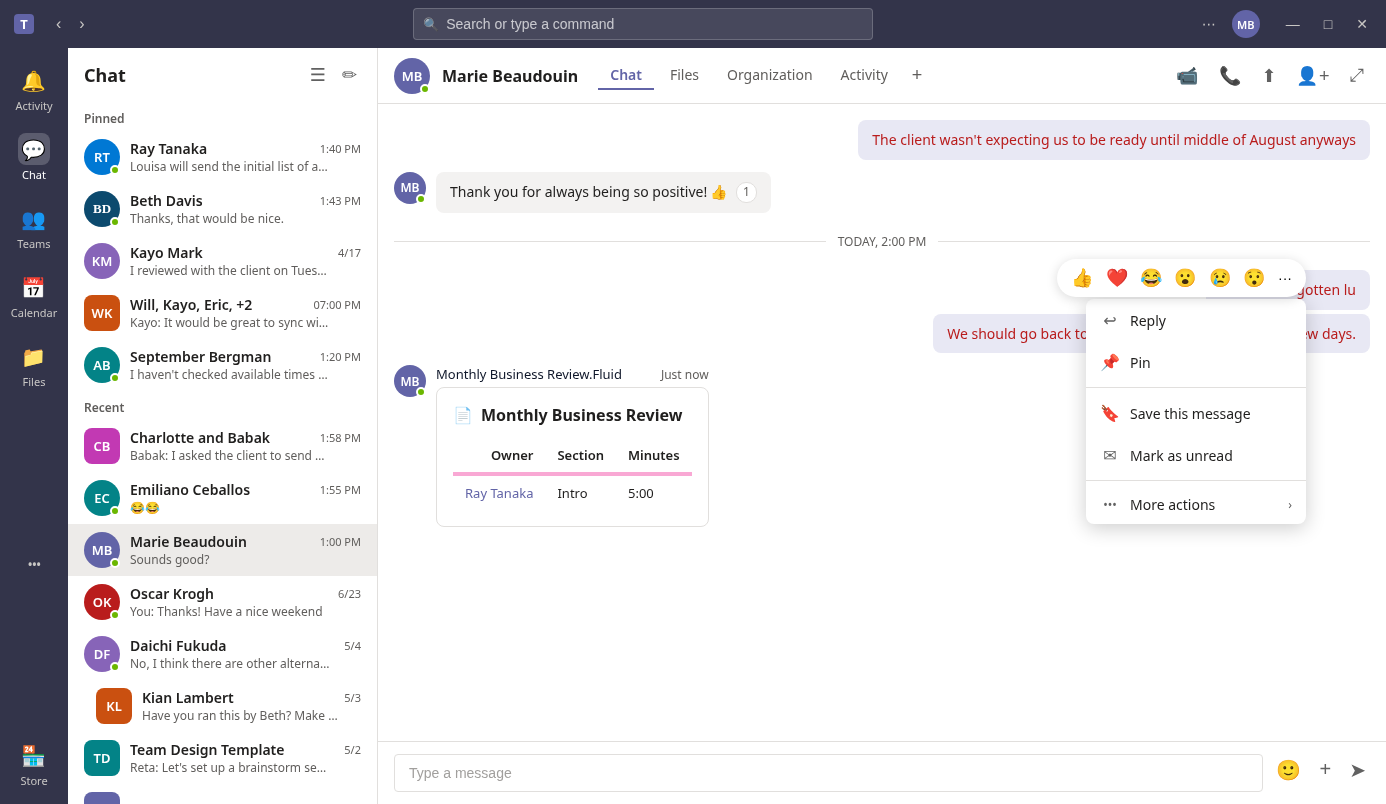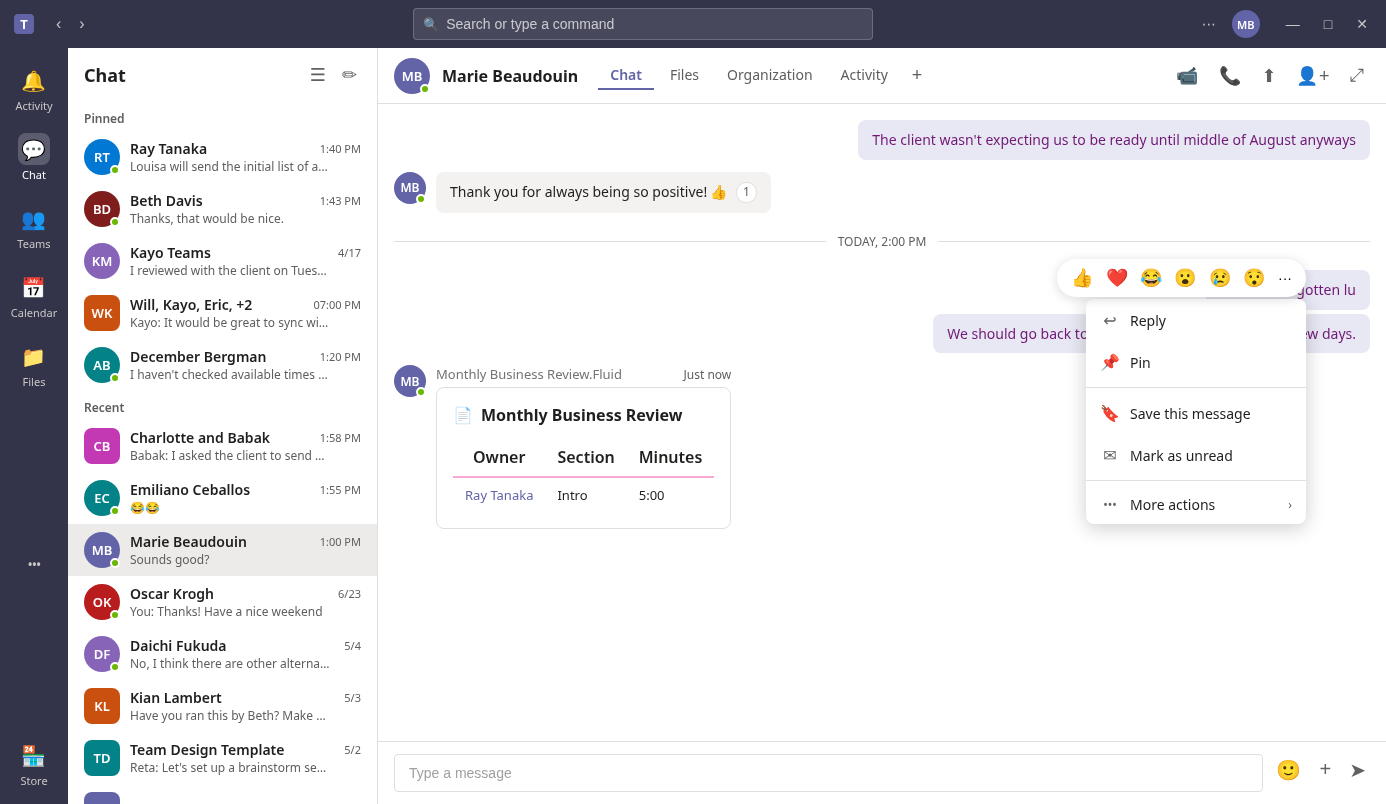--- a/index.html
+++ b/index.html
@@ -65,29 +65,29 @@
     .chat-header-right { margin-left: auto; display: flex; gap: 8px; align-items: center; }
     .header-action-btn { background: none; border: none; cursor: pointer; color: #616161; font-size: 18px; padding: 6px; border-radius: 4px; display: flex; align-items: center; }
 
     
     .messages-area { flex: 1; overflow-y: auto; padding: 16px; display: flex; flex-direction: column; gap: 12px; position: relative; }
     .message-group { display: flex; gap: 10px; }
     .message-avatar { width: 32px; height: 32px; border-radius: 50%; background: #6264a7; display: flex; align-items: center; justify-content: center; color: #fff; font-size: 12px; font-weight: 600; flex-shrink: 0; position: relative; }
     .message-content { max-width: 60%; }
     .message-bubble { padding: 10px 14px; border-radius: 8px; font-size: 14px; line-height: 1.4; }
     .message-bubble.received { background: #f3f2f1; color: #201f1e; }
-    .message-bubble.sent { background: #e8e8f4; color: #701a75; }
+    .message-bubble.sent { background: #e8e8f4; color: #b91c1c; }
     .date-divider { text-align: center; font-size: 12px; color: #605e5c; padding: 8px 0; display: flex; align-items: center; gap: 12px; }
     .date-divider::before, .date-divider::after { content: ''; flex: 1; border-top: 1px solid #e1dfdd; }
     .fluid-card { border: 1px solid #e1dfdd; border-radius: 8px; padding: 16px; margin-top: 4px; background: #fff; max-width: 600px; }
     .fluid-card-header { display: flex; align-items: center; gap: 8px; margin-bottom: 12px; }
     .fluid-card-title { font-size: 16px; font-weight: 700; color: #201f1e; }
-    .fluid-link { color: #737373; font-size: 13px; text-decoration: none; }
+    .fluid-link { color: #0f172a; font-size: 13px; text-decoration: none; }
     .fluid-table { width: 100%; border-collapse: collapse; }
-    .fluid-table th { text-align: center; font-size: 16px; font-weight: 600; color: #201f1e; padding: 8px 12px; border-bottom: 2px solid #f9a8d4; }
+    .fluid-table th { text-align: right; font-size: 13px; font-weight: 600; color: #201f1e; padding: 8px 12px; border-bottom: 4px solid #f9a8d4; }
     .fluid-table td { padding: 8px 12px; font-size: 13px; color: #201f1e; }
     .fluid-table td.link { color: #6264a7; }
     .fluid-table tr:not(:last-child) td { border-bottom: 1px solid #f3f2f1; }
     .fluid-message-header { display: flex; justify-content: space-between; align-items: center; margin-bottom: 4px; font-size: 12px; color: #605e5c; }
 
     
     .context-menu { position: absolute; right: 80px; top: 195px; background: #fff; border-radius: 8px; box-shadow: 0 4px 20px rgba(0,0,0,0.2); width: 220px; z-index: 100; }
     .emoji-reaction-bar { position: absolute; right: 80px; top: 155px; background: #fff; border-radius: 20px; box-shadow: 0 2px 12px rgba(0,0,0,0.15); padding: 6px 12px; display: flex; gap: 8px; align-items: center; z-index: 101; }
     .emoji-btn { background: none; border: none; cursor: pointer; font-size: 18px; padding: 2px; }
     .context-menu-item { display: flex; align-items: center; gap: 10px; padding: 10px 14px; cursor: pointer; font-size: 14px; color: #201f1e; }
@@ -188,37 +188,37 @@
         <div class="chat-info">
           <div class="chat-name-row">
             <span class="chat-name">Ray Tanaka</span>
             <span class="chat-time">1:40 PM</span>
           </div>
           <div class="chat-preview">Louisa will send the initial list of atte...</div>
         </div>
       </div>
 
       <div class="chat-item">
-        <div class="avatar" style="background:#7f1d1d;">BD
+        <div class="avatar" style="background:#0c4a6e;font-family:Liberation Serif, serif;">BD
           <div class="status-dot online"></div>
         </div>
         <div class="chat-info">
           <div class="chat-name-row">
             <span class="chat-name">Beth Davis</span>
             <span class="chat-time">1:43 PM</span>
           </div>
           <div class="chat-preview">Thanks, that would be nice.</div>
         </div>
       </div>
 
       <div class="chat-item">
         <div class="avatar" style="background:#8764b8;">KM</div>
         <div class="chat-info">
           <div class="chat-name-row">
-            <span class="chat-name">Kayo Teams</span>
+            <span class="chat-name">Kayo Mark</span>
             <span class="chat-time">4/17</span>
           </div>
           <div class="chat-preview">I reviewed with the client on Tuesda...</div>
         </div>
       </div>
 
       <div class="chat-item">
         <div class="avatar multi" style="background:#ca5010;">WK</div>
         <div class="chat-info">
           <div class="chat-name-row">
@@ -228,21 +228,21 @@
           <div class="chat-preview">Kayo: It would be great to sync with...</div>
         </div>
       </div>
 
       <div class="chat-item">
         <div class="avatar" style="background:#038387;">AB
           <div class="status-dot online"></div>
         </div>
         <div class="chat-info">
           <div class="chat-name-row">
-            <span class="chat-name">December Bergman</span>
+            <span class="chat-name">September Bergman</span>
             <span class="chat-time">1:20 PM</span>
           </div>
           <div class="chat-preview">I haven't checked available times yet</div>
         </div>
       </div>
 
       <div class="section-label">Recent</div>
 
       <div class="chat-item">
         <div class="avatar multi" style="background:#c239b3;">CB</div>
@@ -301,21 +301,21 @@
         <div class="chat-info">
           <div class="chat-name-row">
             <span class="chat-name">Daichi Fukuda</span>
             <span class="chat-time">5/4</span>
           </div>
           <div class="chat-preview">No, I think there are other alternatives we c...</div>
         </div>
       </div>
 
       <div class="chat-item">
-        <div class="avatar multi" style="background:#ca5010;">KL</div>
+        <div class="avatar multi" style="background:#ca5010;margin-left:12px;">KL</div>
         <div class="chat-info">
           <div class="chat-name-row">
             <span class="chat-name">Kian Lambert</span>
             <span class="chat-time">5/3</span>
           </div>
           <div class="chat-preview">Have you ran this by Beth? Make sure she is...</div>
         </div>
       </div>
 
       <div class="chat-item">

